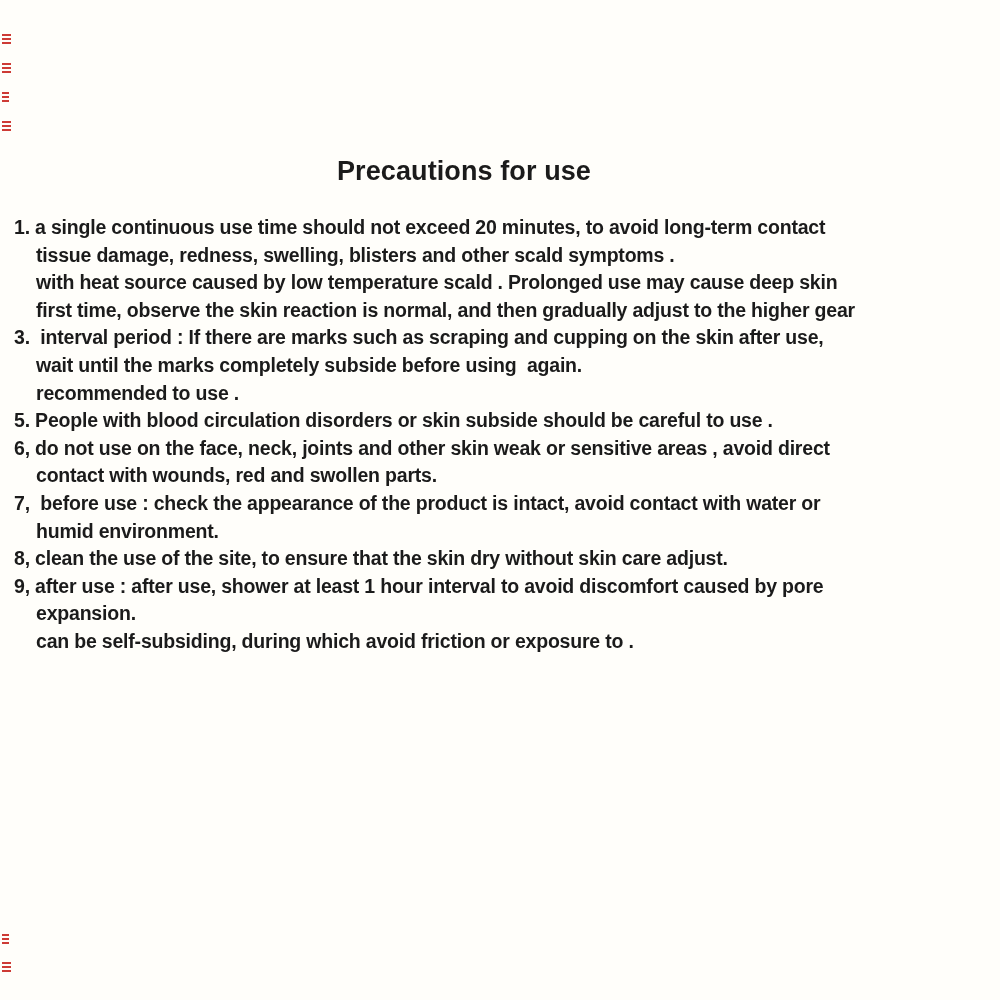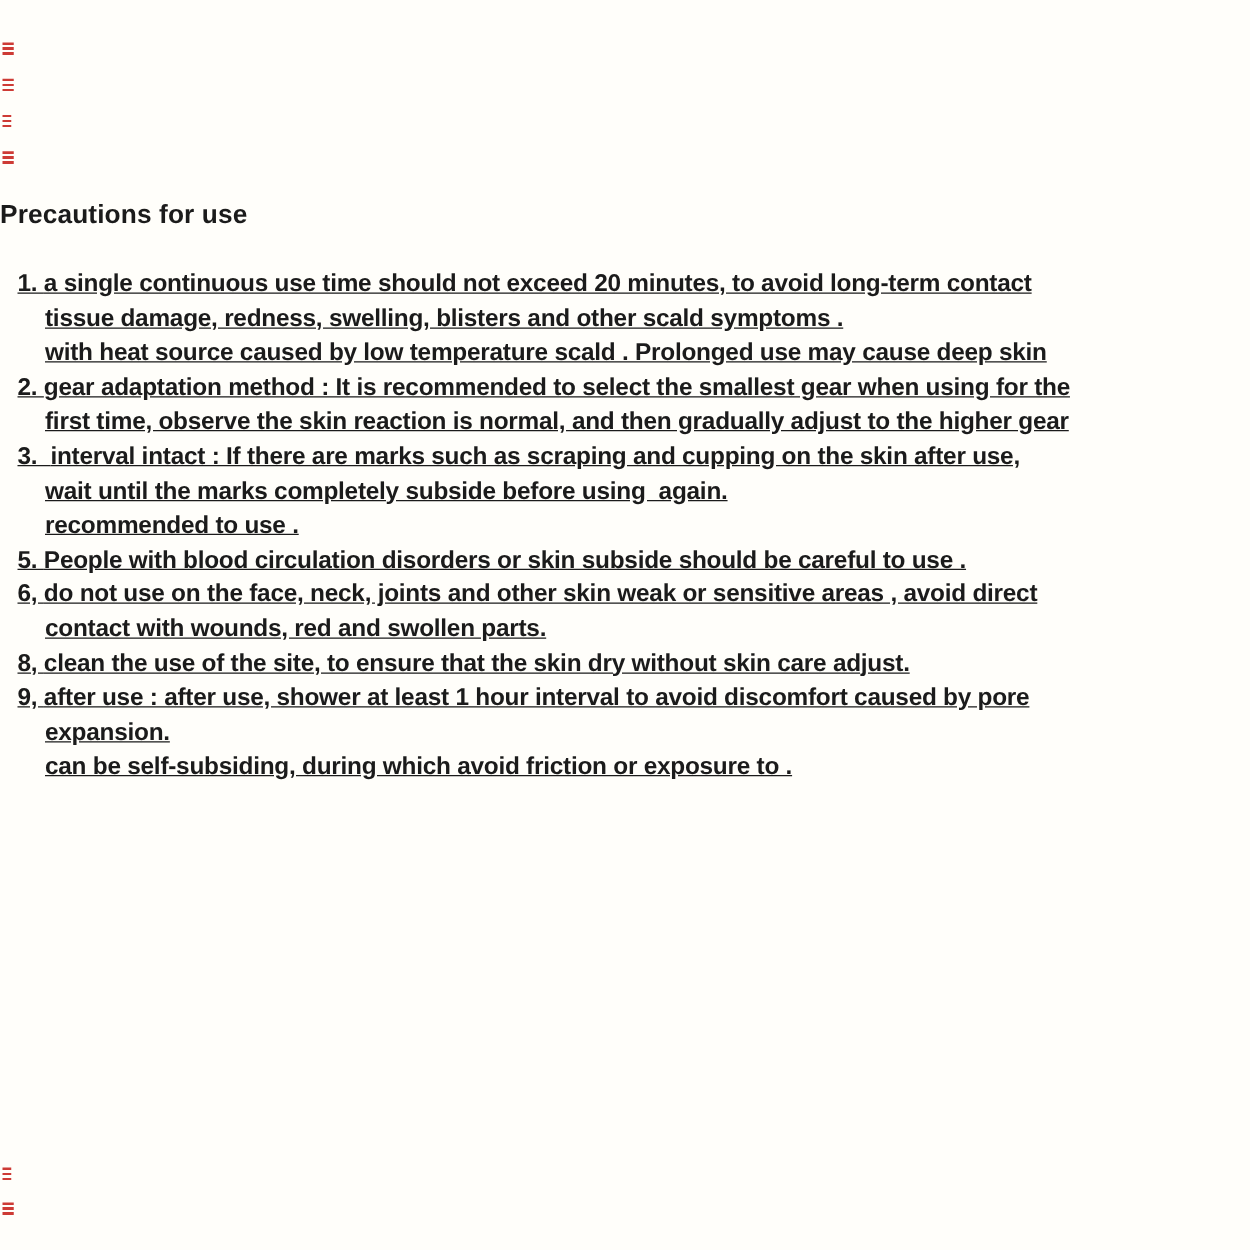--- a/index.html
+++ b/index.html
@@ -9,28 +9,28 @@
     background:#fffefa;
     color:#1b1b1b;
     font-family:"Liberation Sans","DejaVu Sans",sans-serif;
     font-weight:700;
     overflow:hidden;
   }
   .title{
     position:absolute;
     top:158px;left:0;
     width:928px;
-    text-align:left;
-    font-size:21px;
+    text-align:center;
+    font-size:27px;
     line-height:27px;
     letter-spacing:0.1px;
   }
   .list{
     position:absolute;
-    top:214px;left:14px;right:6px;text-decoration:underline;
+    top:214px;left:14px;right:6px;
   }
   .row{
     font-size:19.5px;
     line-height:27.6px;
     letter-spacing:-0.2px;
     white-space:pre;
   }
   .row .marker{white-space:pre;}
   .cont{padding-left:22px;}
   .edge-mark{
@@ -59,42 +59,45 @@
 
   <div class="list">
 
     <div>
       <div class="row"><span class="marker">1. </span><span>a single continuous use time should not exceed 20 minutes, to avoid long-term contact</span></div>
       <div class="row cont">tissue damage, redness, swelling, blisters and other scald symptoms .</div>
       <div class="row cont">with heat source caused by low temperature scald . Prolonged use may cause deep skin</div>
     </div>
 
     <div>
-      <div class="row"><span class="marker">2. </span><span>gear adaptation method : It is recommended to select the smallest gear when using for the</span></div>
       <div class="row cont">first time, observe the skin reaction is normal, and then gradually adjust to the higher gear</div>
     </div>
 
     <div>
-      <div class="row"><span class="marker">3.  </span><span>interval intact : If there are marks such as scraping and cupping on the skin after use,</span></div>
+      <div class="row"><span class="marker">3.  </span><span>interval period : If there are marks such as scraping and cupping on the skin after use,</span></div>
       <div class="row cont">wait until the marks completely subside before using  again.</div>
     </div>
 
     <div>
       <div class="row cont">recommended to use .</div>
     </div>
 
     <div>
       <div class="row"><span class="marker">5. </span><span>People with blood circulation disorders or skin subside should be careful to use .</span></div>
     </div>
 
     <div>
       <div class="row"><span class="marker">6, </span><span>do not use on the face, neck, joints and other skin weak or sensitive areas , avoid direct</span></div>
       <div class="row cont">contact with wounds, red and swollen parts.</div>
     </div>
 
+    <div>
+      <div class="row"><span class="marker">7,  </span><span>before use : check the appearance of the product is intact, avoid contact with water or</span></div>
+      <div class="row cont">humid environment.</div>
+    </div>
 
     <div>
       <div class="row"><span class="marker">8, </span><span>clean the use of the site, to ensure that the skin dry without skin care adjust.</span></div>
     </div>
 
     <div>
       <div class="row"><span class="marker">9, </span><span>after use : after use, shower at least 1 hour interval to avoid discomfort caused by pore</span></div>
       <div class="row cont">expansion.</div>
     </div>
 

